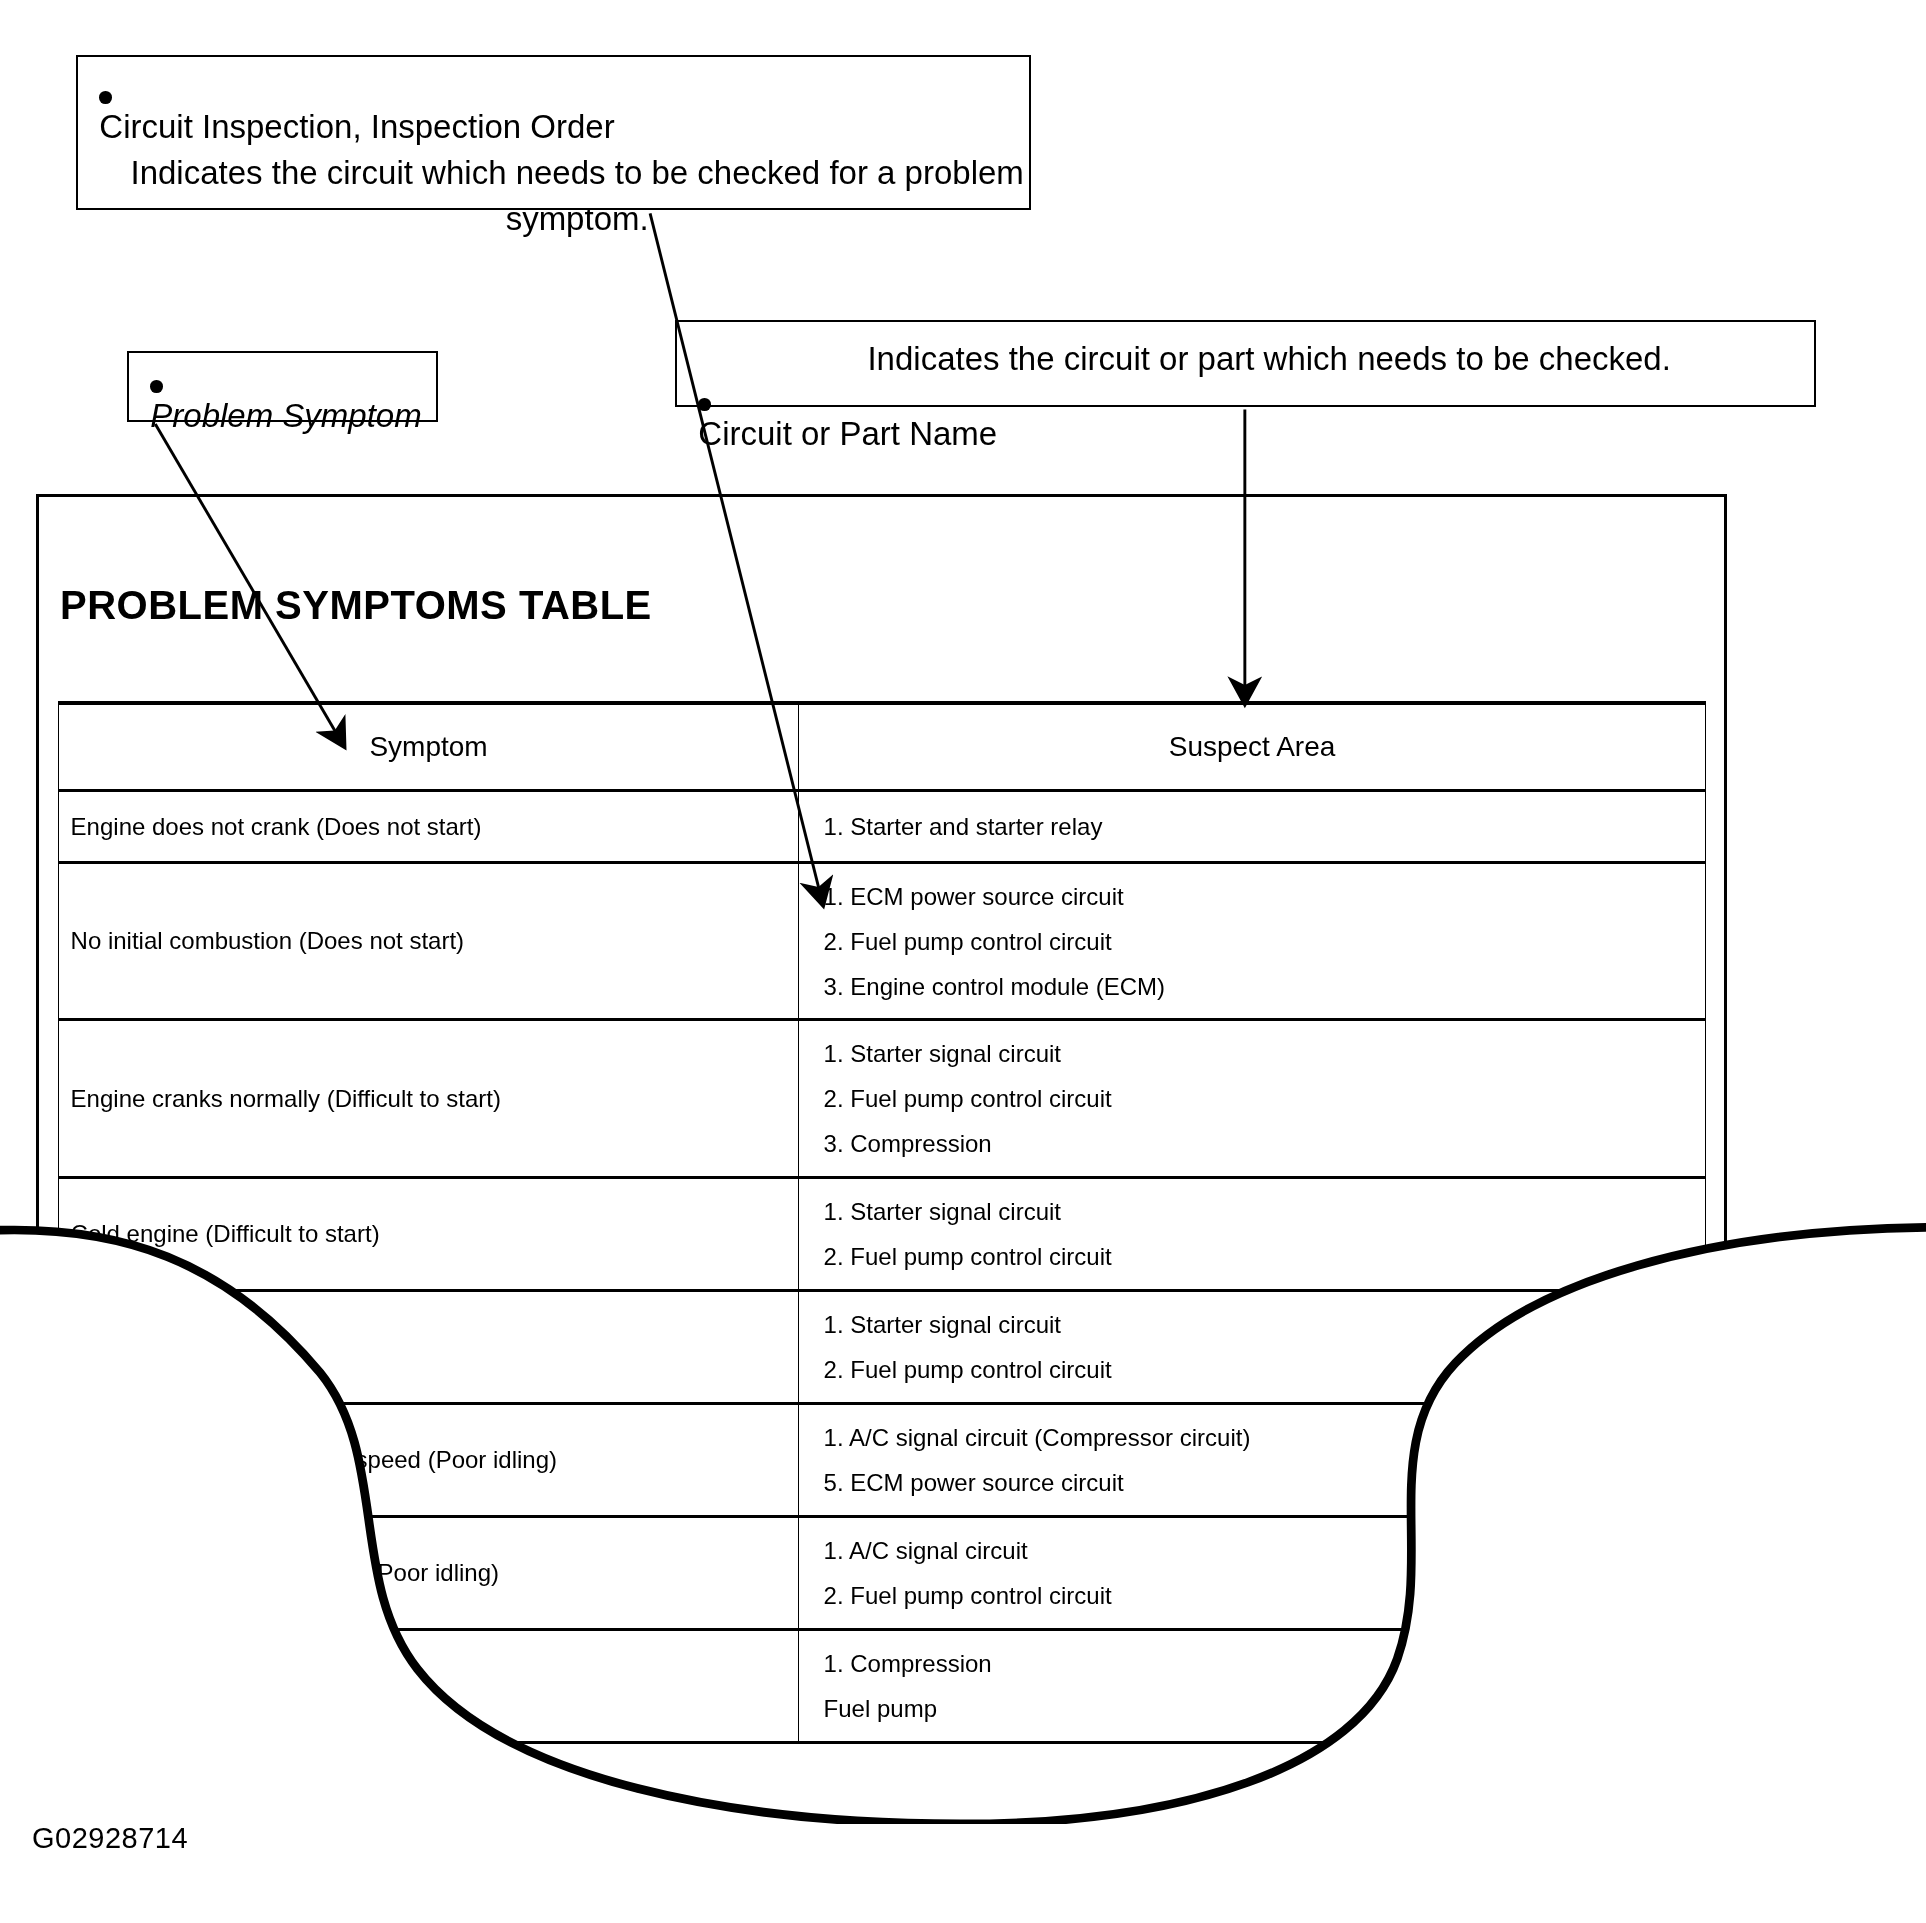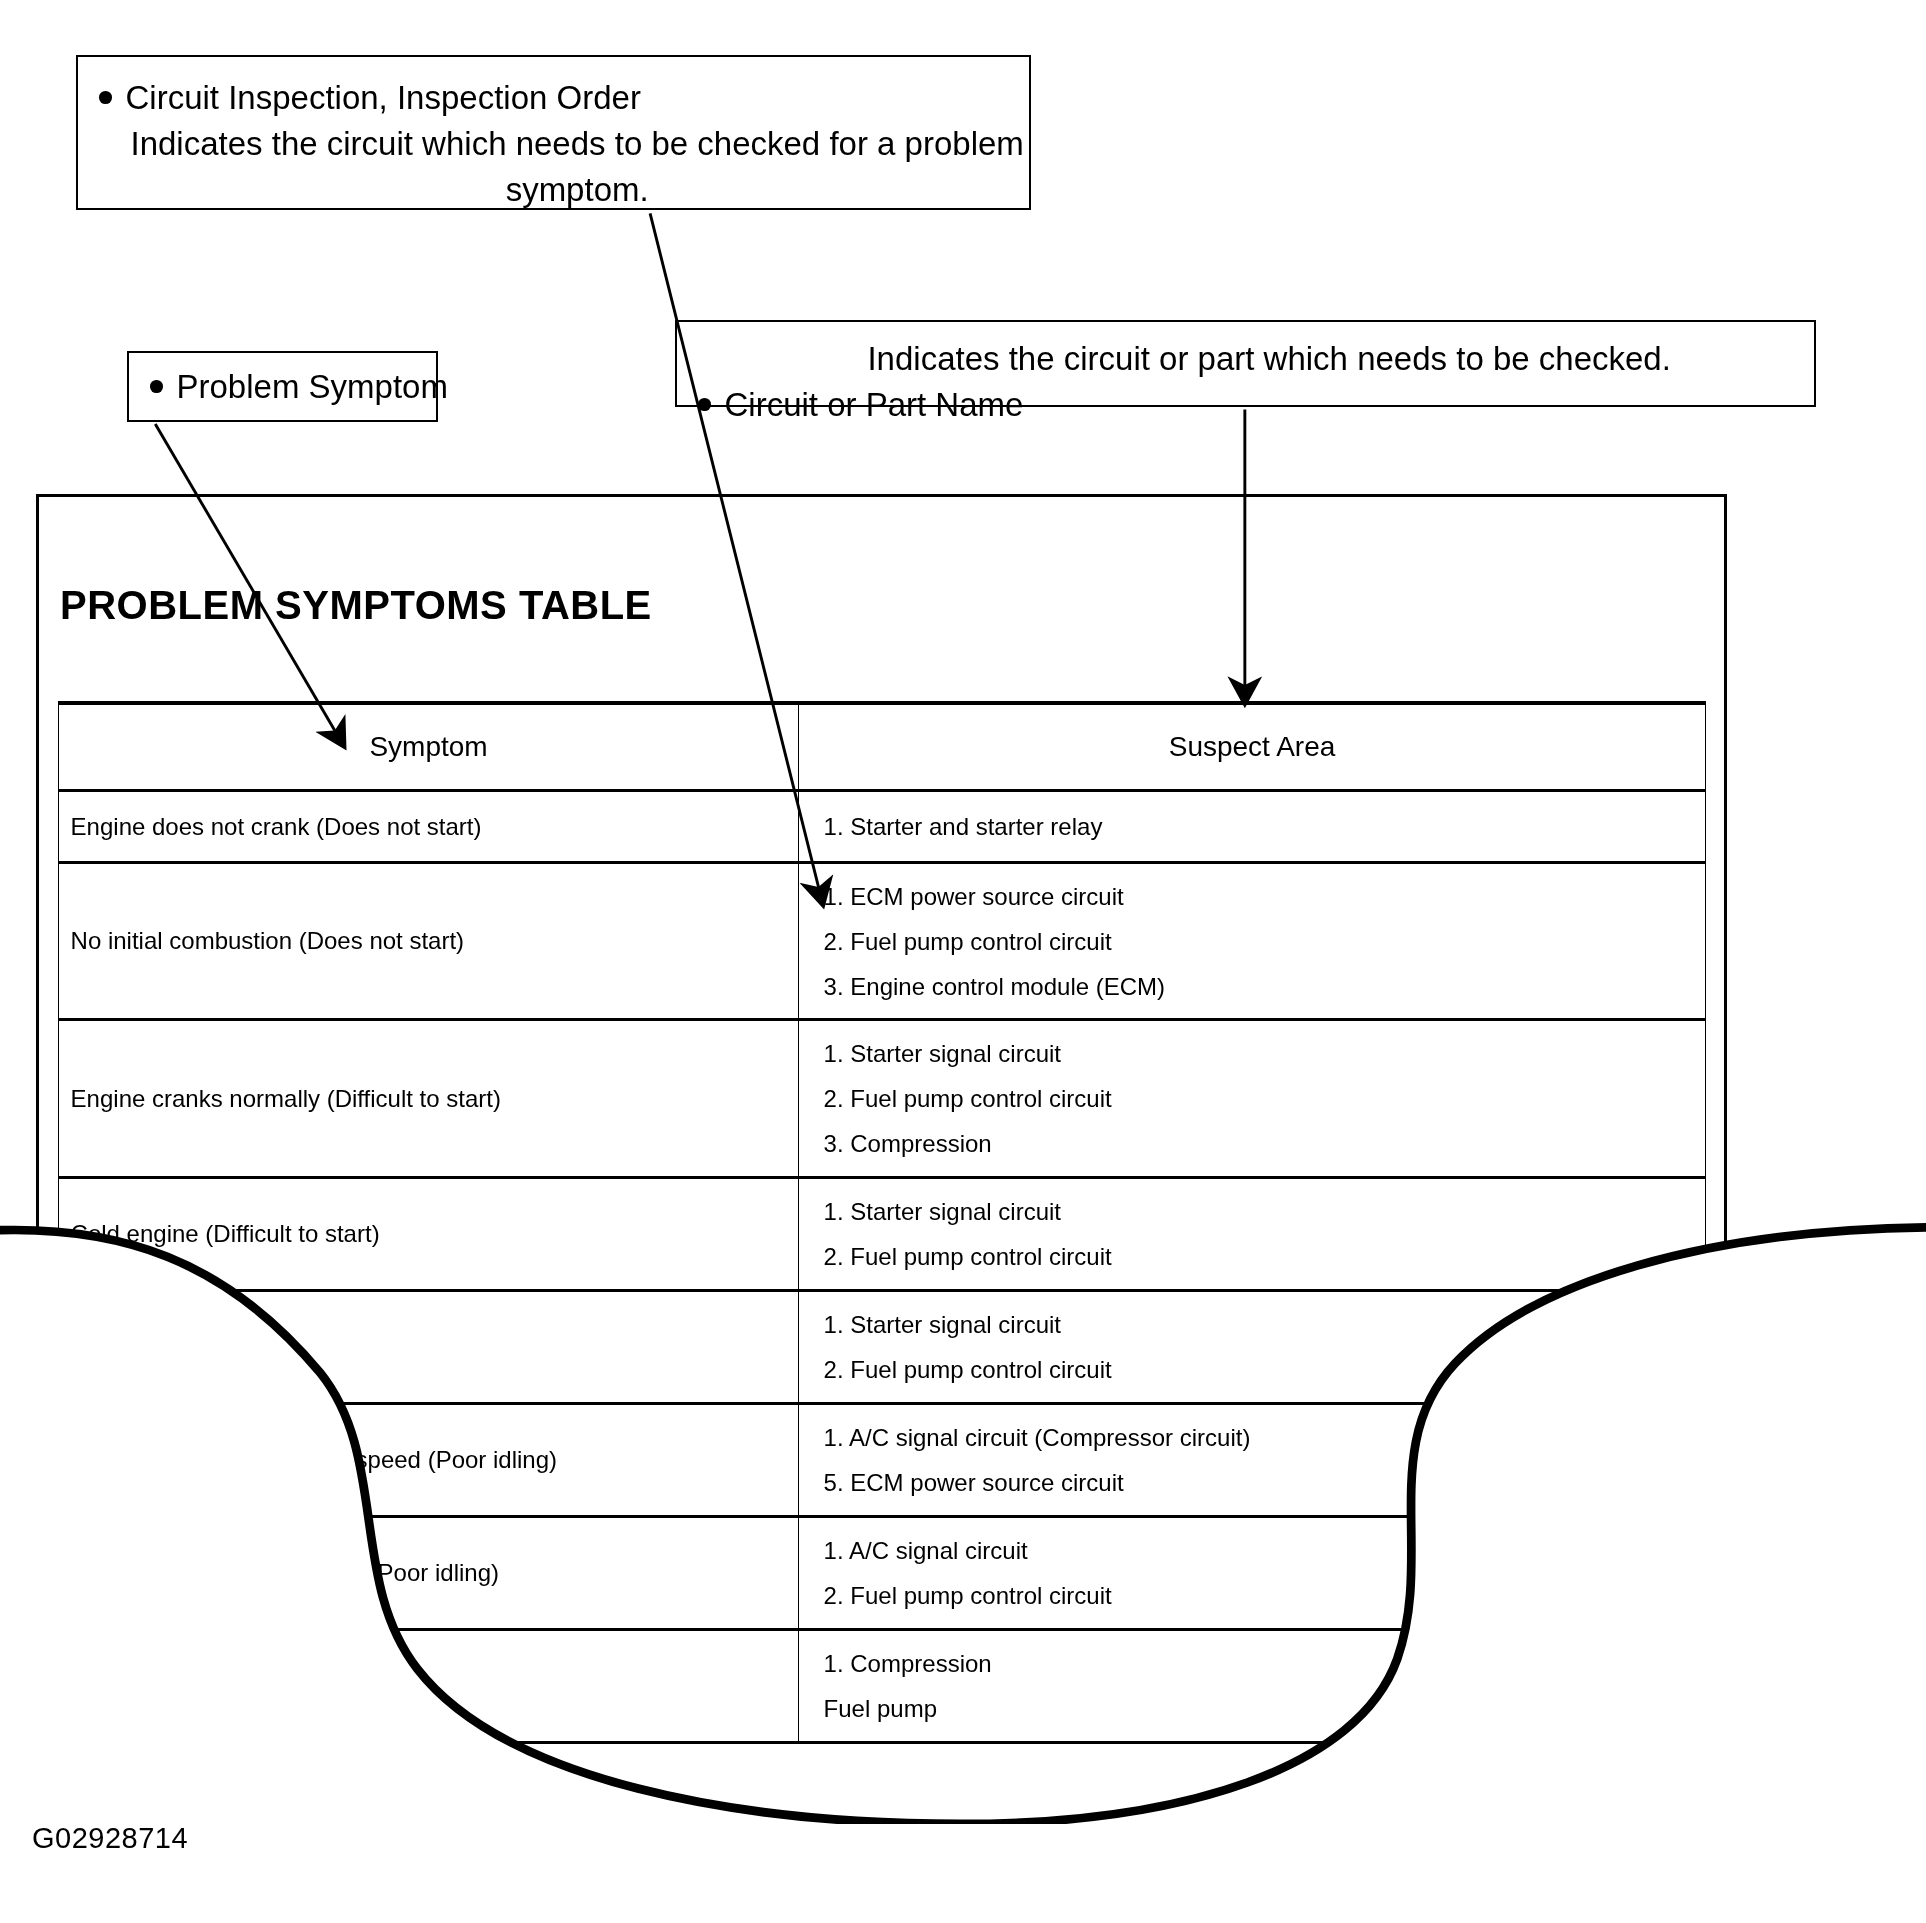--- a/index.html
+++ b/index.html
@@ -19,34 +19,34 @@
     background:#ffffff;
     border:2.9px solid #000000;
     box-sizing:border-box;
     z-index:6;
   }
   .callout .line{
     font-size:33px;
     line-height:46px;
     white-space:nowrap;
   }
-  .bullet-line{display:flex;align-items:flex-start;}
+  .bullet-line{display:flex;align-items:flex-start;flex-direction:column;}
   .bullet{
     display:inline-block;
     width:12.6px;height:12.6px;
     border-radius:50%;
     background:#000;
     margin-right:13.6px;
     margin-top:16.5px;
     flex:0 0 auto;
   }
   .cont{padding-left:26px;text-align:center;}
 
   #callout-inspection{left:76px;top:55px;width:955px;height:155px;padding:17.5px 0 0 21.3px;}
-  #callout-symptom{left:127px;top:351px;width:311px;height:71px;padding:10.7px 0 0 21.3px;}
+  #callout-symptom{left:127px;top:351px;width:311px;height:71px;padding:10.7px 0 0 21.3px;font-style:italic;}
   #callout-partname{left:675px;top:320px;width:1141px;height:87px;padding:13.6px 0 0 21.3px;}
 
   
   #outer-frame{
     position:absolute;
     left:36px;top:494px;
     width:1691px;height:776px;
     border:3.9px solid #000000;
     border-bottom:none;
     box-sizing:border-box;

